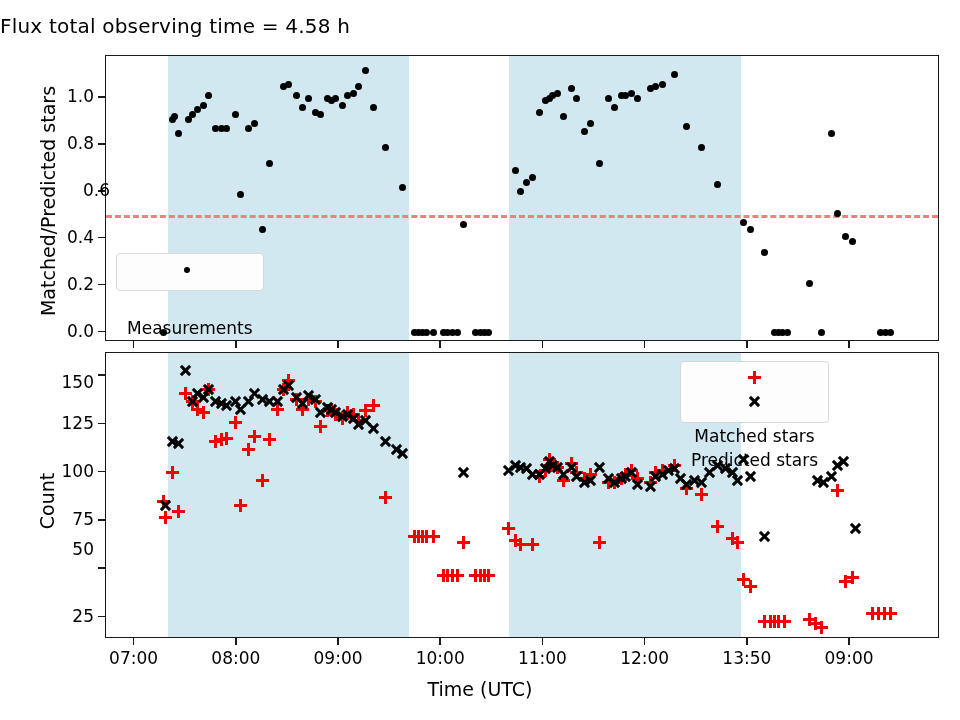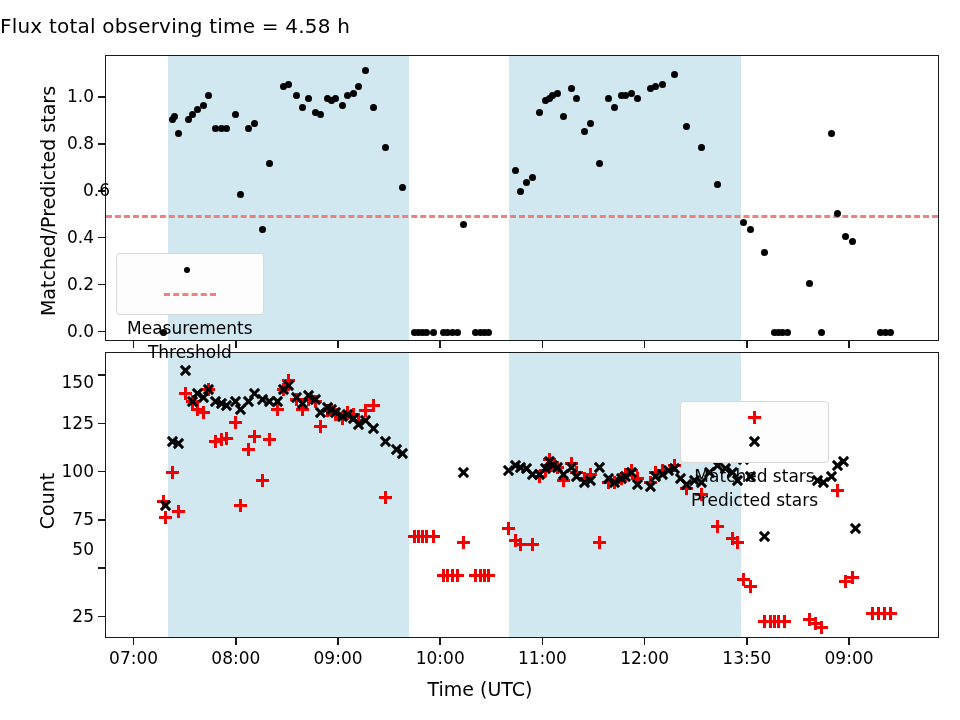--- a/index.html
+++ b/index.html
@@ -400,28 +400,22 @@
       <div class="tickmark" style="left: 848.259px; top: 638px; width: 1.6px; height: 7px;"></div>
       <div class="xtick" style="left: 799.059px; top: 648px; width: 100px;">09:00</div>
     </div>
 <div class="legend" style="left: 116px; top: 253px;">
       <div class="legrow">
         <div class="legkey">
           <div class="kdot"></div>
         </div>
         <div class="leglabel">Measurements</div>
       </div>
-      <div class="legrow">
-        <div class="legkey">
-          <div class="kdash"></div>
-        </div>
-        <div class="leglabel">Threshold</div>
-      </div>
     </div>
-    <div class="legend" style="left: 680px; top: 361px; margin-top: 40px;">
+    <div class="legend" style="left: 680px; top: 361px;">
       <div class="legrow">
         <div class="legkey">
           <div class="kplus"></div>
         </div>
         <div class="leglabel">Matched stars</div>
       </div>
       <div class="legrow">
         <div class="legkey">
           <div class="kcross"></div>
         </div>

